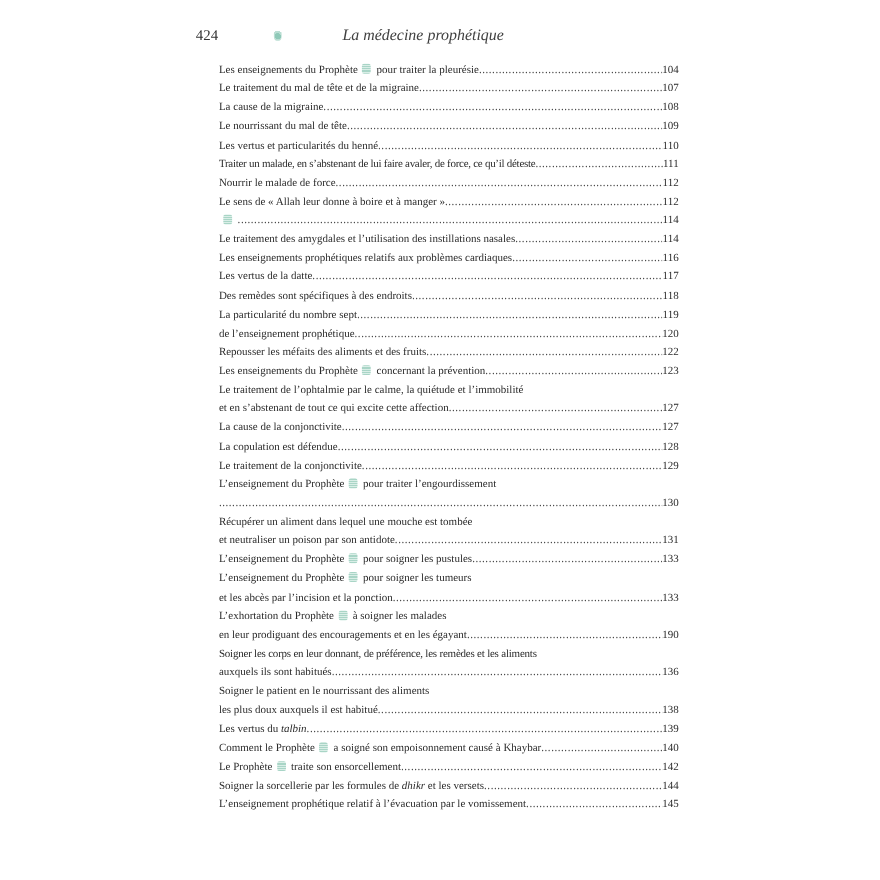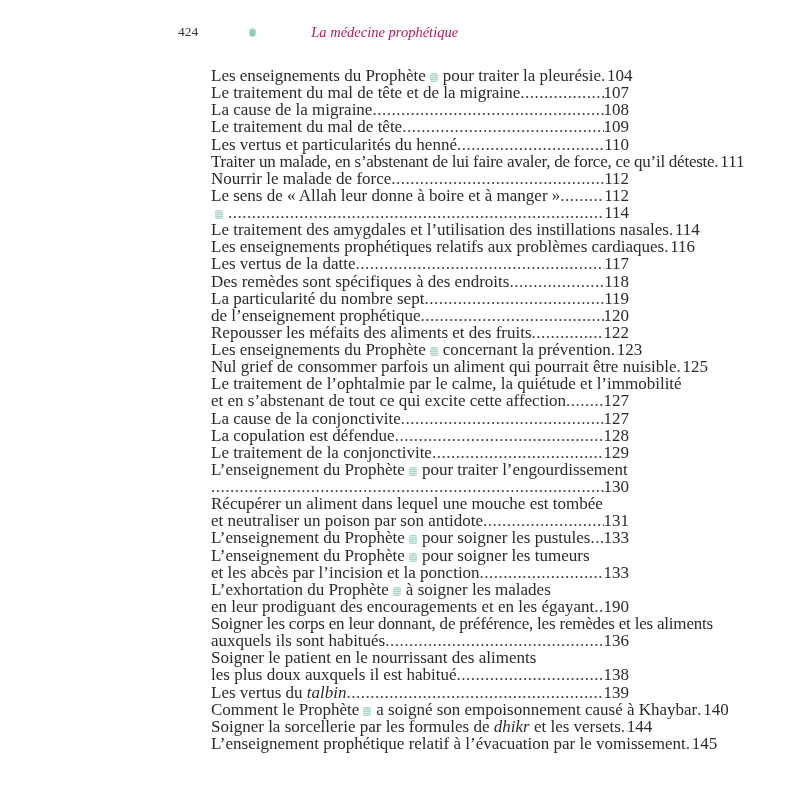--- a/index.html
+++ b/index.html
@@ -33,31 +33,31 @@
       display: inline-block;
       width: 7px;
       height: 10px;
       margin: 0 14px 0 10px;
       background: radial-gradient(circle at 50% 60%, #8fc9b8 0 40%, #b9ddd2 41% 70%, transparent 71%);
       border-radius: 40%;
     }
     .running-title {
       font-style: italic;
       font-size: 14.5px;
-      color: #be185d;
+      color: #404040;
     }
     .toc {
       position: absolute;
       left: 195px;
       top: 51px;
       width: 418px;
-      margin: 16px;
+      margin: 4px;
       padding: 0;
       list-style: none;
-      font-size: 17px;
+      font-size: 10px;
       line-height: 17.12px;
     }
     .toc-entry {
       display: block;
     }
     .toc-line {
       display: flex;
       align-items: baseline;
       white-space: nowrap;
     }
@@ -124,21 +124,21 @@
   <li class="toc-entry">
     <div class="toc-line">
       <span class="toc-text">La cause de la migraine </span>
       <span class="leader"></span>
       <span class="toc-page">108</span>
     </div>
   </li>
 
   <li class="toc-entry">
     <div class="toc-line">
-      <span class="toc-text">Le traitement du mal de tête </span>
+      <span class="toc-text">Le nourrissant du mal de tête </span>
       <span class="leader"></span>
       <span class="toc-page">109</span>
     </div>
   </li>
 
   <li class="toc-entry">
     <div class="toc-line">
       <span class="toc-text">Les vertus et particularités du henné </span>
       <span class="leader"></span>
       <span class="toc-page">110</span>
@@ -234,27 +234,20 @@
   </li>
 
   <li class="toc-entry">
     <div class="toc-line">
       <span class="toc-text"><span>Les enseignements du Prophète</span><span class="salutation"></span><span>concernant la prévention </span></span>
       <span class="leader"></span>
       <span class="toc-page">123</span>
     </div>
   </li>
 
-  <li class="toc-entry">
-    <div class="toc-line">
-      <span class="toc-text">Nul grief de consommer parfois un aliment qui pourrait être nuisible </span>
-      <span class="leader"></span>
-      <span class="toc-page">125</span>
-    </div>
-  </li>
 
   <li class="toc-entry">
     <div class="toc-line">
       <span class="toc-text">Le traitement de l’ophtalmie par le calme, la quiétude et l’immobilité</span>
     </div>
     <div class="toc-line">
       <span class="toc-text">et en s’abstenant de tout ce qui excite cette affection</span>
       <span class="leader"></span>
       <span class="toc-page">127</span>
     </div>
@@ -366,20 +359,27 @@
   </li>
 
   <li class="toc-entry">
     <div class="toc-line">
       <span class="toc-text"><span>Comment le Prophète</span><span class="salutation"></span><span>a soigné son empoisonnement causé à Khaybar </span></span>
       <span class="leader"></span>
       <span class="toc-page">140</span>
     </div>
   </li>
 
+  <li class="toc-entry">
+    <div class="toc-line">
+      <span class="toc-text"><span>Le Prophète</span><span class="salutation"></span><span>traite son ensorcellement</span></span>
+      <span class="leader"></span>
+      <span class="toc-page">142</span>
+    </div>
+  </li>
 
   <li class="toc-entry">
     <div class="toc-line">
       <span class="toc-text"><span>Soigner la sorcellerie par les formules de </span><span class="it">dhikr</span><span> et les versets</span></span>
       <span class="leader"></span>
       <span class="toc-page">144</span>
     </div>
   </li>
 
   <li class="toc-entry">

